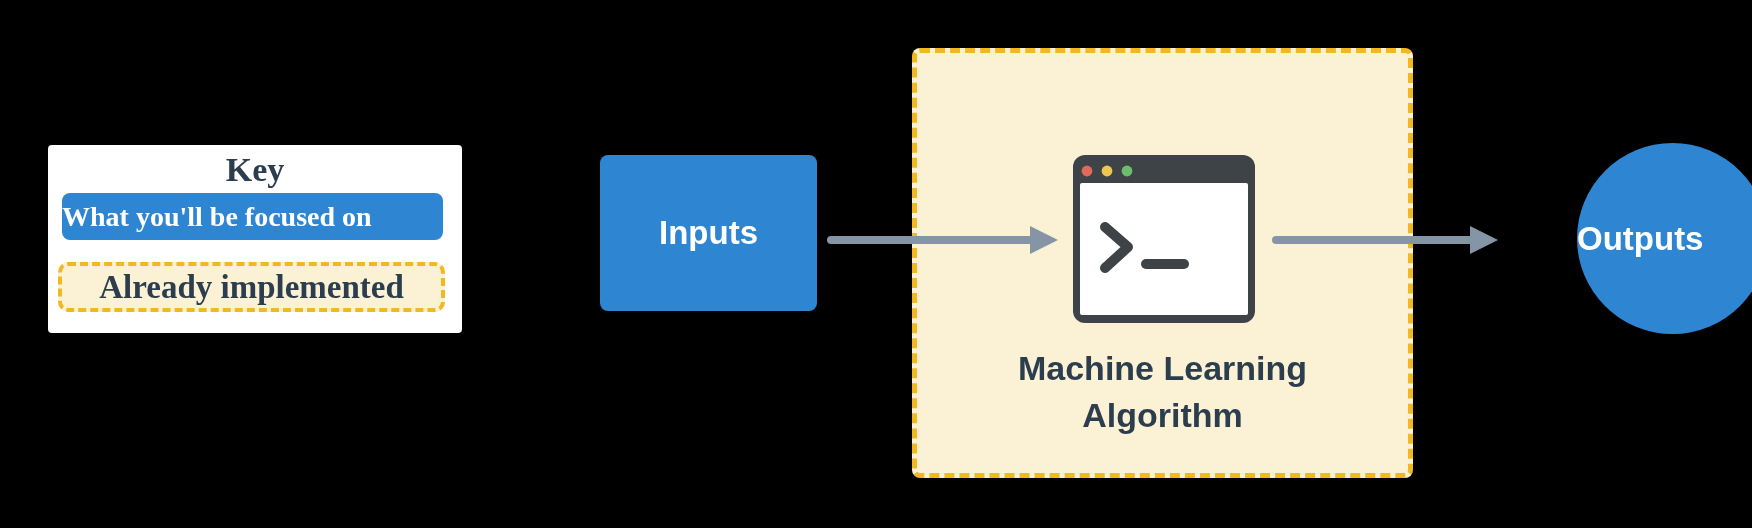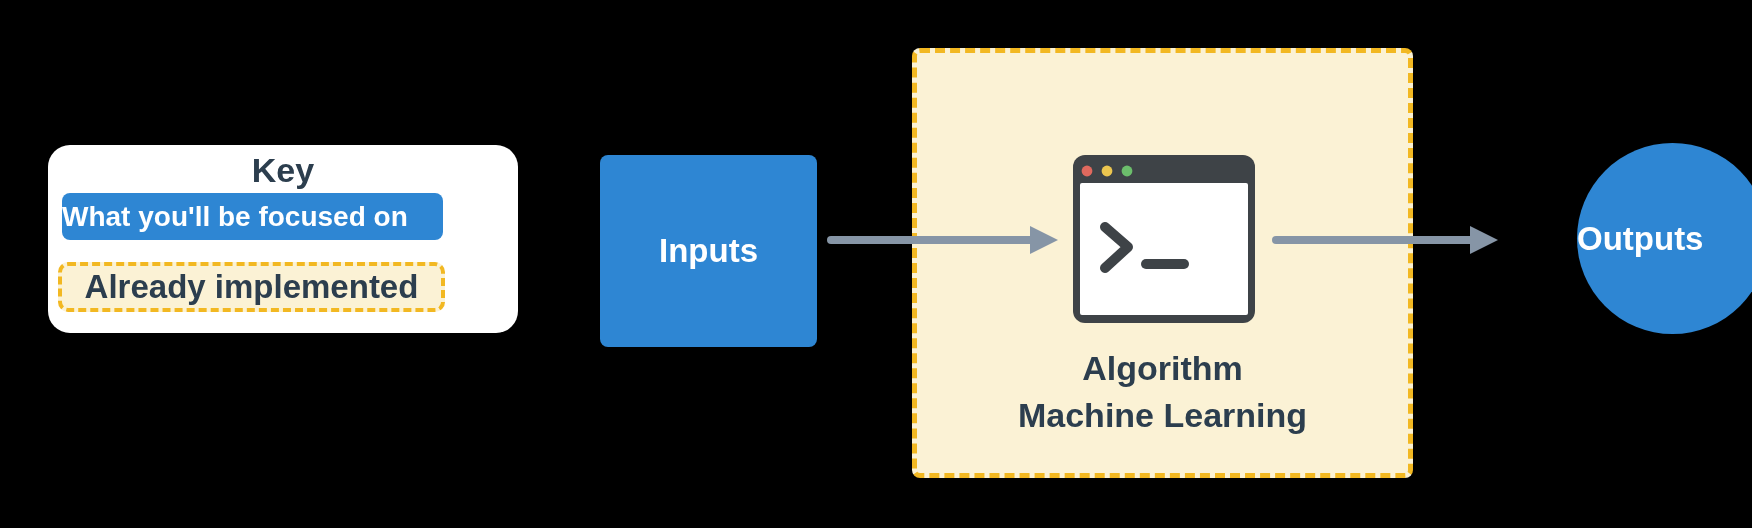--- a/index.html
+++ b/index.html
@@ -13,24 +13,25 @@
     width: 1752px;
     height: 528px;
     background: var(--bg, #000000);
     overflow: hidden;
   }
 
   
   .key-panel {
     position: absolute;
     left: 48px; top: 145px;
-    width: 470px; height: 188px;
+    width: 414px; height: 188px;
     background: var(--white);
-    border-radius: 22px;
+    border-radius: 4px;
     box-shadow: 0 2px 8px rgba(0,0,0,0.35);
+    font-family: Liberation Serif, serif;
   }
   .key-title {
     position: absolute;
     left: 0; top: 6px;
     width: 100%;
     text-align: center;
     font-size: 34px;
     font-weight: 700;
     color: var(--navy);
   }
@@ -55,21 +56,21 @@
     display: flex; align-items: center; justify-content: center;
     font-size: 33px;
     font-weight: 700;
     color: var(--navy);
   }
 
   
   .inputs-node {
     position: absolute;
     left: 600px; top: 155px;
-    width: 217px; height: 192px;
+    width: 217px; height: 156px;
     background: var(--blue);
     border-radius: 8px;
     display: flex; align-items: center; justify-content: center;
     font-size: 33px;
     font-weight: 700;
     color: var(--white);
   }
 
   
   .ml-box {
@@ -145,22 +146,22 @@
     <rect x="0" y="0" width="182" height="168" rx="12" style="fill:var(--terminal_dark)"></rect>
     <rect x="7" y="28" width="168" height="132" rx="2" style="fill:var(--white)"></rect>
     <circle cx="14" cy="16" r="5.4" style="fill:var(--dot_red)"></circle>
     <circle cx="34" cy="16" r="5.4" style="fill:var(--dot_yellow)"></circle>
     <circle cx="54" cy="16" r="5.4" style="fill:var(--dot_green)"></circle>
     <polyline points="32,72 55,92 32,113" fill="none" style="stroke:var(--terminal_dark)" stroke-width="10" stroke-linecap="round" stroke-linejoin="round"></polyline>
     <line x1="73" y1="109" x2="111" y2="109" style="stroke:var(--terminal_dark)" stroke-width="10" stroke-linecap="round"></line>
   </svg>
 
   <div class="ml-label">
+    <div>Machine Learning</div>
     <div>Algorithm</div>
-    <div>Machine Learning</div>
   </div>
 
   <div class="outputs-node">
     <span>Outputs</span>
   </div>
 
   <svg class="arrows-overlay" viewBox="0 0 1752 528" xmlns="http://www.w3.org/2000/svg">
     <g>
       <line x1="831" y1="240" x2="1030" y2="240" style="stroke:var(--arrow_gray)" stroke-width="8" stroke-linecap="round"></line>
       <polygon points="1030,226 1058,240 1030,254" style="fill:var(--arrow_gray)"></polygon>

